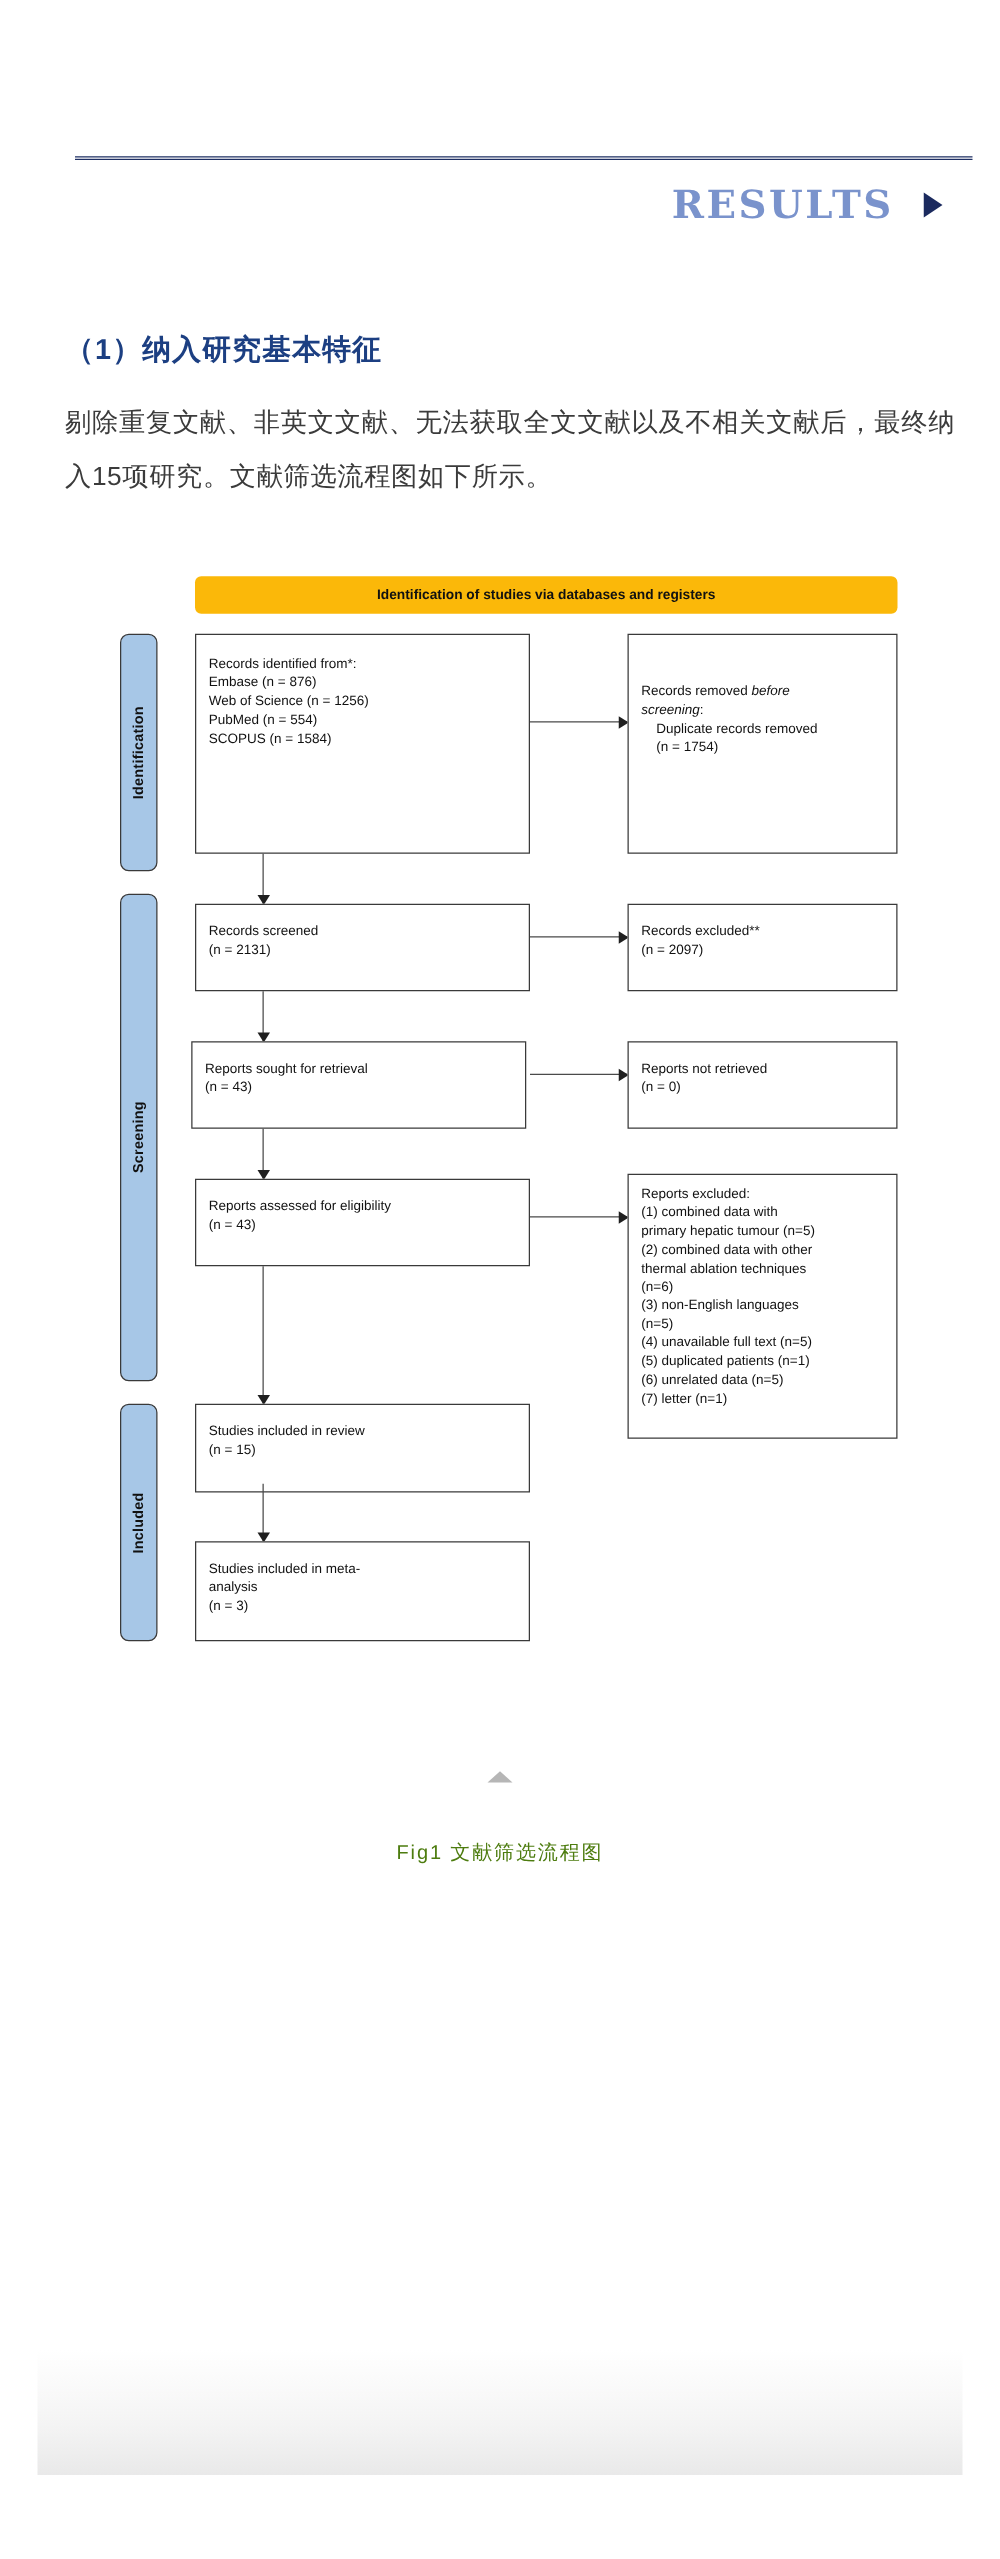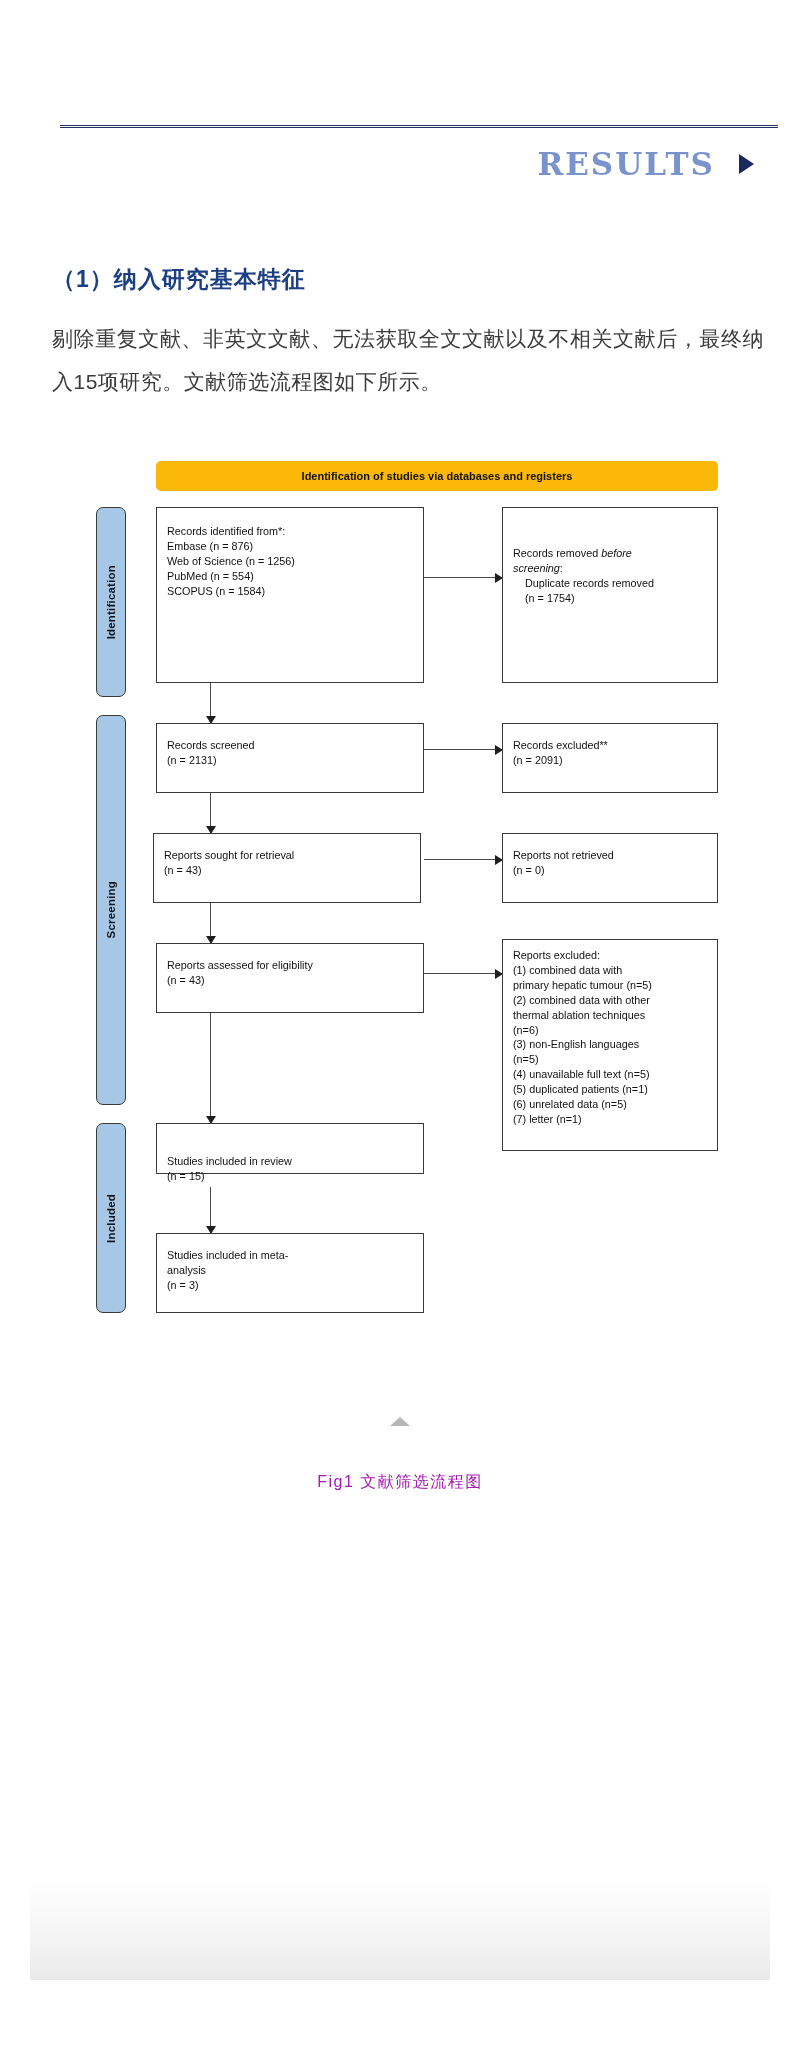--- a/index.html
+++ b/index.html
@@ -174,21 +174,21 @@
   .fig-marker {
     width: 0; height: 0;
     margin: 0 auto;
     border-bottom: 9px solid #b6b6b6;
     border-left: 10px solid transparent;
     border-right: 10px solid transparent;
   }
   .fig-caption {
     text-align: center;
     font-size: 16px;
-    color: #a21caf;
+    color: #4d7c0f;
     letter-spacing: 1.5px;
     margin-top: 46px;
   }
   .bottom-card {
     position: absolute;
     left: 30px; right: 30px;
     top: 1880px;
     height: 100px;
     background: linear-gradient(180deg, #ffffff 0%, #f4f4f4 60%, #e9e9e9 100%);
   }
@@ -231,21 +231,21 @@
     SCOPUS (n = 1584)</div>
   <div class="arrow-h" style="left:394px;top:116px;width:78px;"></div>
   <div class="pr-box" style="left:472px;top:46px;width:216px;height:176px;padding-top:38px;">Records removed <em>before</em><br><em>screening</em>:<br>&nbsp;&nbsp;&nbsp;&nbsp;Duplicate records removed<br>&nbsp;&nbsp;&nbsp;&nbsp;(n = 1754)</div>
 
   <div class="arrow-v" style="left:180px;top:222px;height:40px;"></div>
 
   <div class="pr-box" style="left:126px;top:262px;width:268px;height:70px;padding-top:14px;">Records screened
 (n = 2131)</div>
   <div class="arrow-h" style="left:394px;top:288px;width:78px;"></div>
   <div class="pr-box" style="left:472px;top:262px;width:216px;height:70px;padding-top:14px;">Records excluded**
-(n = 2091)</div>
+(n = 2097)</div>
 
   <div class="arrow-v" style="left:180px;top:332px;height:40px;"></div>
 
   <div class="pr-box" style="left:123px;top:372px;width:268px;height:70px;padding-top:14px;">Reports sought for retrieval
 (n = 43)</div>
   <div class="arrow-h" style="left:394px;top:398px;width:78px;"></div>
   <div class="pr-box" style="left:472px;top:372px;width:216px;height:70px;padding-top:14px;">Reports not retrieved
 (n = 0)</div>
 
   <div class="arrow-v" style="left:180px;top:442px;height:40px;"></div>
@@ -261,21 +261,21 @@
     (n=6)
     (3) non-English languages
     (n=5)
     (4) unavailable full text (n=5)
     (5) duplicated patients (n=1)
     (6) unrelated data (n=5)
     (7) letter (n=1)</div>
 
   <div class="arrow-v" style="left:180px;top:552px;height:110px;"></div>
 
-  <div class="pr-box" style="left:126px;top:662px;width:268px;height:51px;padding-top:30px;">Studies included in review
+  <div class="pr-box" style="left:126px;top:662px;width:268px;height:71px;padding-top:14px;">Studies included in review
 (n = 15)</div>
   <div class="arrow-v" style="left:180px;top:726px;height:46px;"></div>
   <div class="pr-box" style="left:126px;top:772px;width:268px;height:80px;padding-top:14px;">Studies included in meta-
 analysis
 (n = 3)</div>
 </div>
 
 <div style="margin-top:56px;">
   <div class="fig-marker"></div>
   <div class="fig-caption">Fig1 文献筛选流程图</div>

